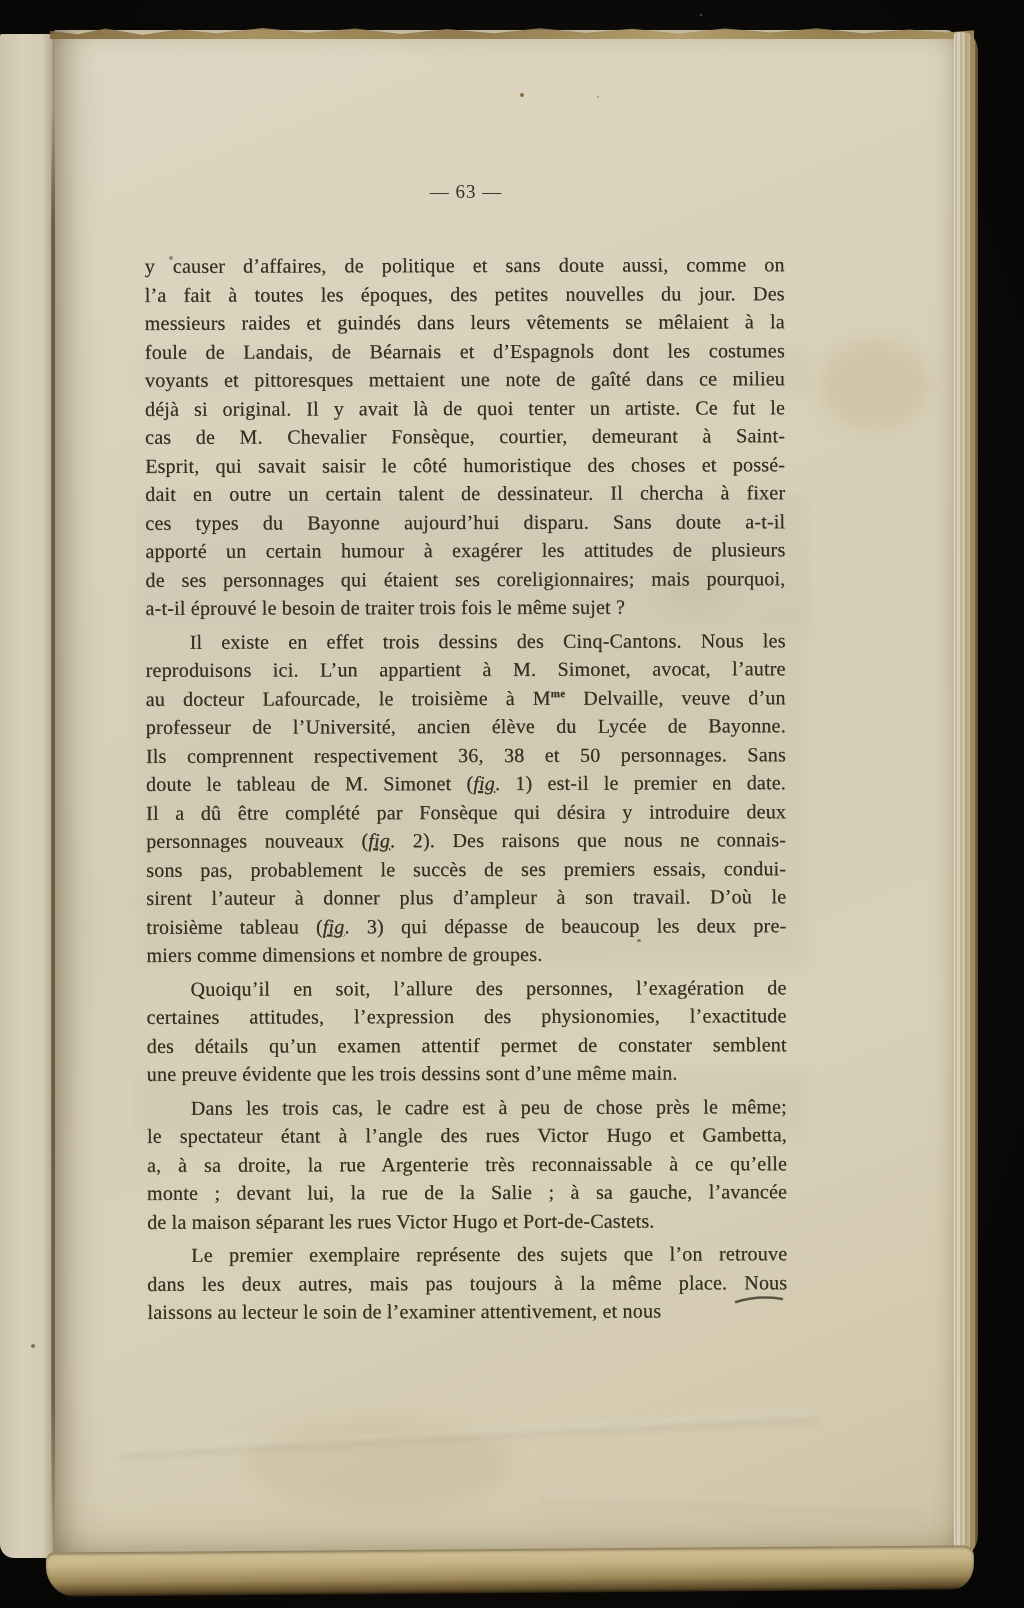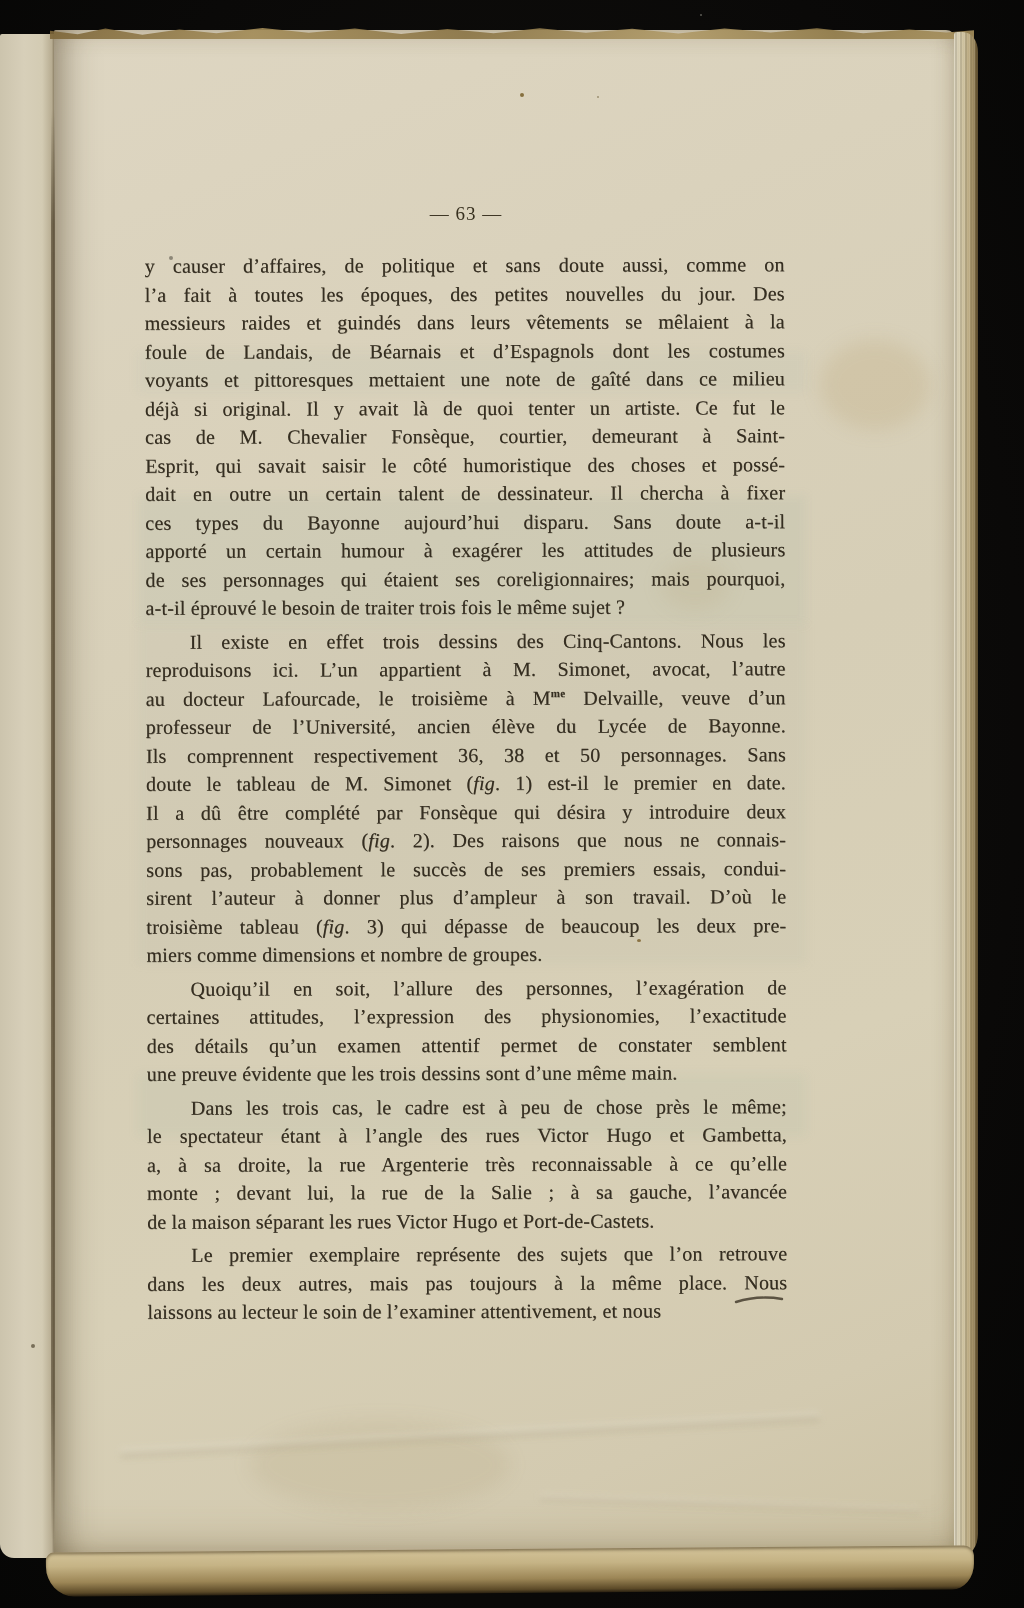--- a/index.html
+++ b/index.html
@@ -44,31 +44,31 @@
       box-shadow:inset 0 2px 3px rgba(70,55,30,0.55);}
 
   
   .tint{position:absolute;left:138px;width:668px;filter:blur(5px);pointer-events:none;}
   .tint.b1{top:352px;height:40px;background:rgba(150,172,162,0.09);}
   .tint.b2{top:496px;height:128px;background:rgba(148,170,160,0.12);}
   .tint.b3{top:624px;height:340px;background:rgba(150,172,158,0.08);}
   .tint.b4{top:1074px;height:62px;background:rgba(150,172,160,0.10);}
 
   
-  .page-number{position:absolute;left:146px;top:203px;width:640px;
+  .page-number{position:absolute;left:146px;top:181px;width:640px;
       text-align:center;font-size:19px;color:#37301f;letter-spacing:1px;}
   .text-block{position:absolute;left:146px;top:251px;width:640px;
       font-size:20px;color:#352e21;letter-spacing:0.2px;
       transform:rotate(-0.15deg);
       text-shadow:0.3px 0.3px 0.4px rgba(53,46,33,0.55);}
   .para{margin:0 0 5px 0;}
   .line{line-height:28.5px;height:28.5px;text-align:justify;text-align-last:justify;}
   .line.para-last{text-align-last:left;}
   .para.para-indent .line:first-child{text-indent:44px;}
-  .line i{font-style:italic;}
+  .line i{font-style:italic;text-decoration:underline;}
   .line sup{font-size:0.55em;vertical-align:super;line-height:0;font-weight:bold;}
 
   
   .speck{position:absolute;border-radius:50%;pointer-events:none;}
   .s1{left:520px;top:93px;width:4px;height:4px;background:#86703f;}
   .s2{left:597px;top:96px;width:2px;height:2px;background:#9d9072;}
   .s3{left:169px;top:256px;width:4px;height:4px;background:rgba(98,93,82,0.65);}
   .s4{left:637px;top:939px;width:4px;height:3px;background:#8a7344;}
   .s5{left:31px;top:1344px;width:4px;height:4px;background:rgba(80,70,50,0.7);}
   .s6{left:700px;top:14px;width:2px;height:2px;background:#5c5b55;}

